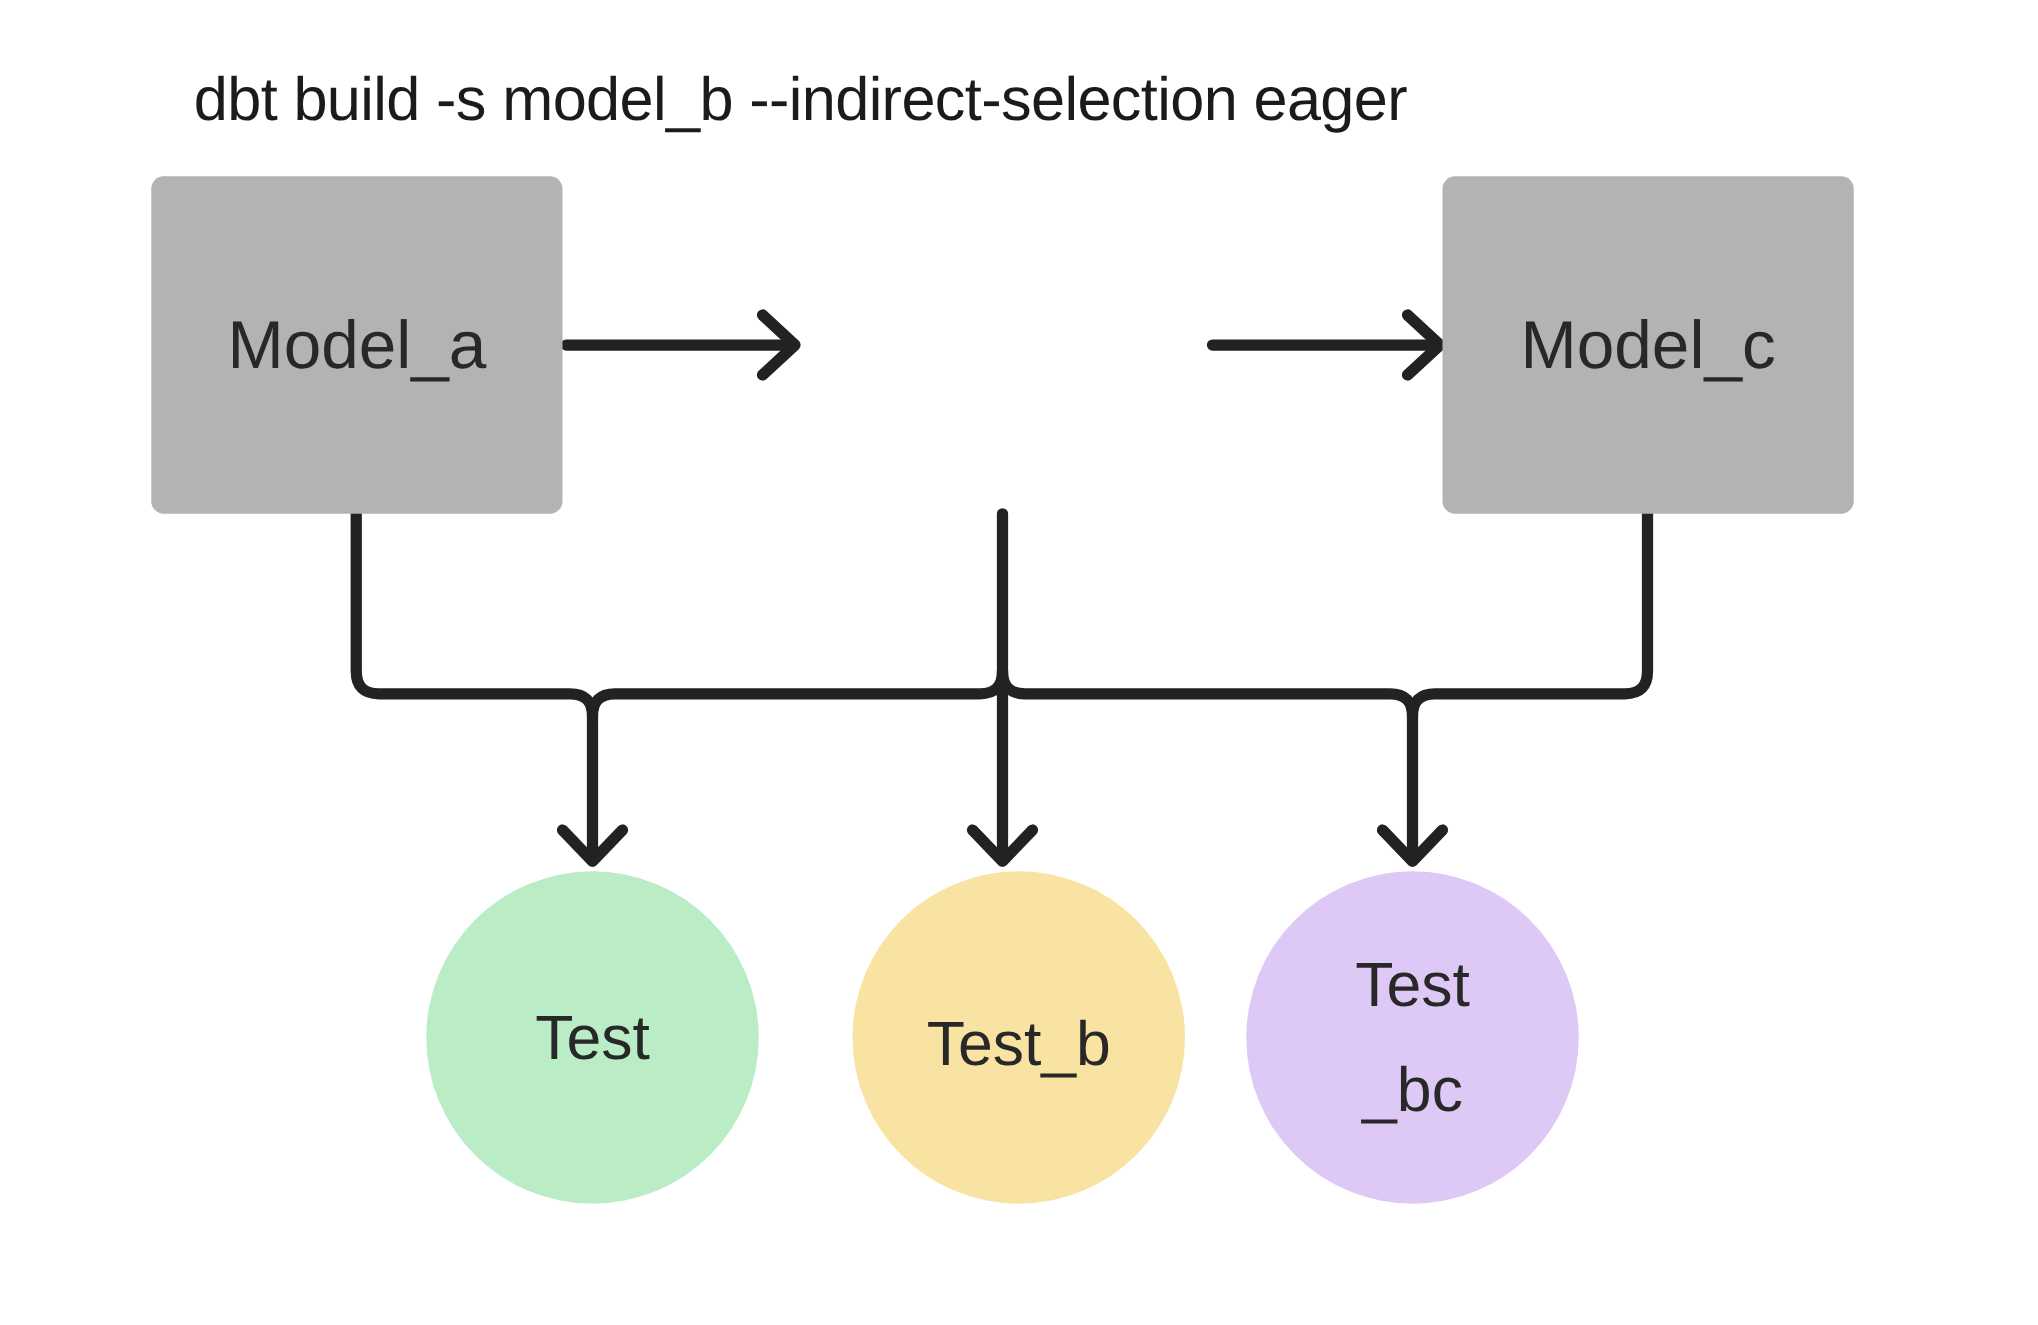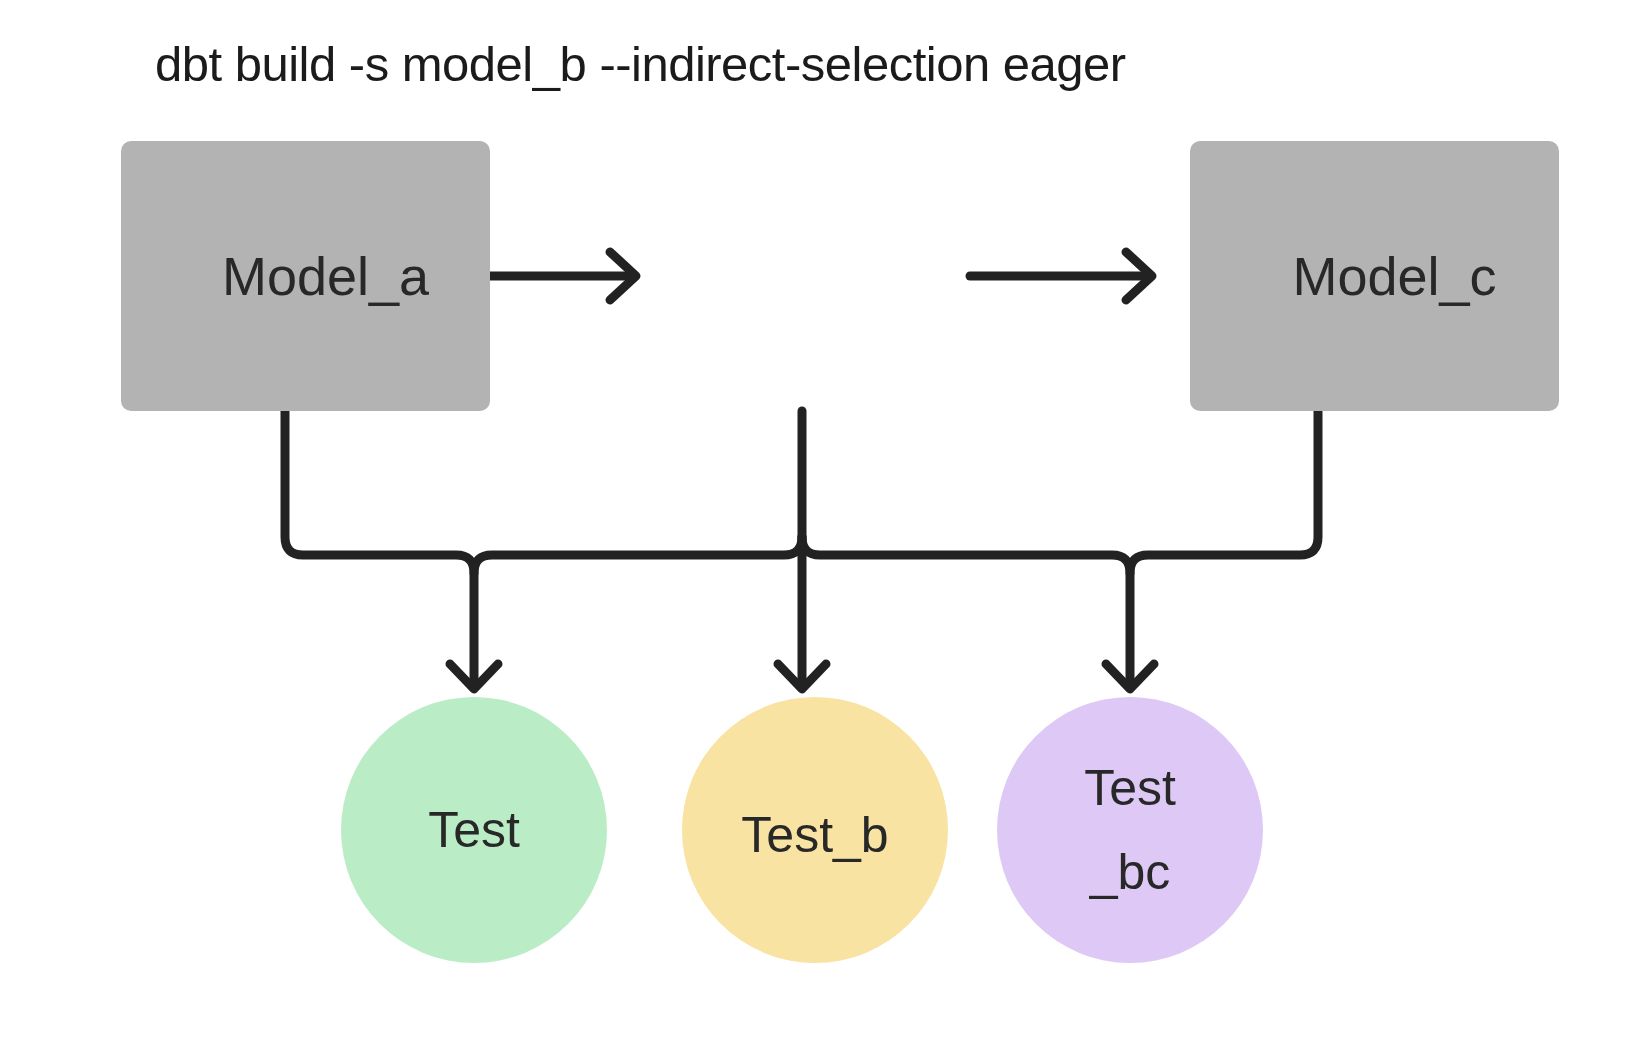--- a/index.html
+++ b/index.html
@@ -11,21 +11,21 @@
     position: relative;
     width: 1630px;
     height: 1060px;
     background: var(--background, #fff);
     font-family: "Liberation Sans", sans-serif;
     overflow: hidden;
   }
   .title {
     position: absolute;
     left: 155px;
-    top: 36px;
+    top: 52px;
     font-size: 49px;
     font-weight: 500;
     letter-spacing: -0.5px;
     color: var(--title-text, #1b1b1b);
     white-space: nowrap;
   }
   .edges {
     position: absolute;
     left: 0;
     top: 0;
@@ -47,21 +47,21 @@
     justify-content: center;
     text-align: center;
   }
   .model {
     top: 141px;
     height: 270px;
     border-radius: 10px;
     font-size: 54px;
     color: var(--label-dark, #282828);
   }
-  .model.gray  { background: var(--model-node, #b3b3b3); padding-left: 40px; }
+  .model.gray  { background: var(--model-node, #b3b3b3); }
   .model.blue  { background: var(--selected-node, #4597f0); color: var(--label-light, #fff); }
   .test {
     width: 266px;
     height: 266px;
     top: 697px;
     border-radius: 50%;
     font-size: 50px;
     line-height: 84px;
     color: var(--label-dark, #282828);
   }
@@ -90,21 +90,21 @@
     <path class="edge" d="M1130 573 Q1130 555 1112 555 H820 Q802 555 802 537"></path>
 
     <path class="edge" d="M450 664 L474 689 L498 664"></path>
     <path class="edge" d="M778 664 L802 689 L826 664"></path>
     <path class="edge" d="M1106 664 L1130 689 L1154 664"></path>
   </svg>
 
   <div class="node model gray" style="left:121px; width:329px;">
     <span>Model_a</span>
   </div>
-  <div class="node model gray" style="left:1154px; width:329px;margin-left:36px;">
+  <div class="node model gray" style="left:1154px; width:329px;">
     <span>Model_c</span>
   </div>
 
   <div class="node test green" style="left:341px;">
     <span>Test</span>
   </div>
   <div class="node test yellow" style="left:682px;">
     <span>Test_b</span>
   </div>
   <div class="node test purple" style="left:997px;">

